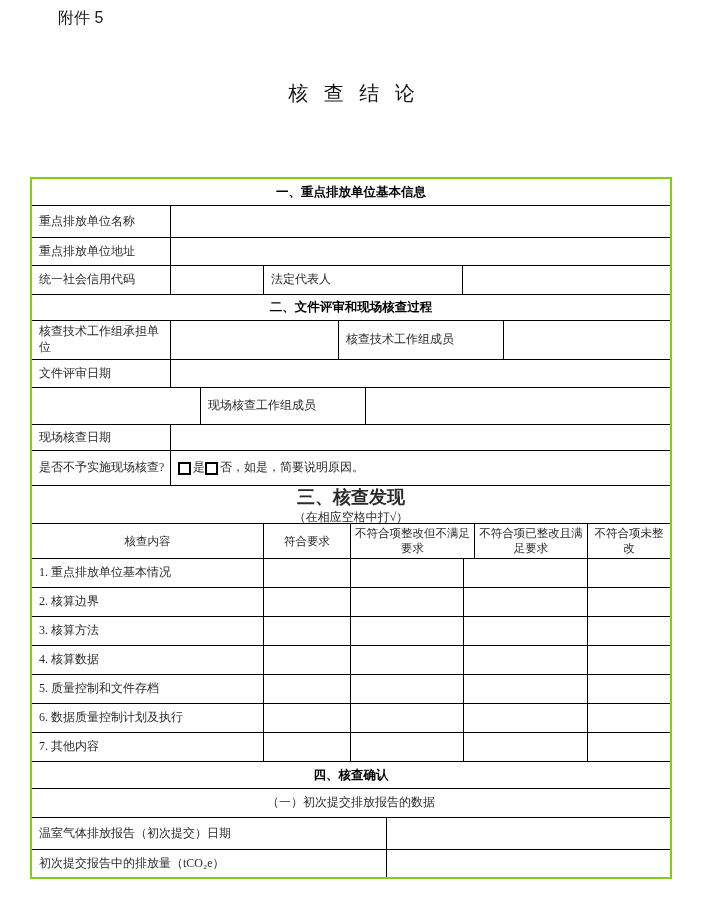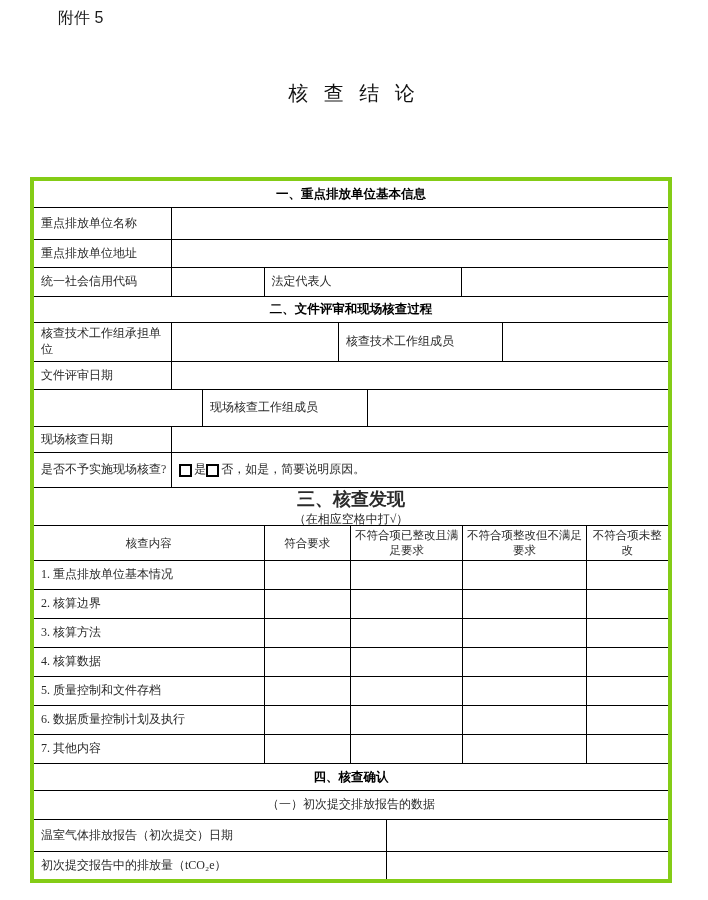--- a/index.html
+++ b/index.html
@@ -17,21 +17,21 @@
     font-size:16px;color:#1a1a1a;
   }
   .title{
     position:absolute;top:80px;left:0;width:100%;
     margin:0;text-align:center;
     font-family:"Liberation Sans","DejaVu Sans",sans-serif;
     font-size:20px;font-weight:normal;letter-spacing:5px;color:#111;
   }
   .tbl{
     position:absolute;left:30px;top:177px;width:642px;
-    border:4px solid #84cc16;background:#fff;
+    border:2px solid #84cc16;background:#fff;
     box-sizing:border-box;
   }
   .row{display:flex;align-items:stretch;border-top:1px solid #000;box-sizing:border-box;}
   .row:first-child{border-top:none;}
   .cell{
     box-sizing:border-box;border-left:1px solid #000;
     display:flex;align-items:center;
     font-size:12px;line-height:1.3;color:#2a2a2a;
     overflow:hidden;
   }
@@ -130,22 +130,22 @@
     <div class="row h38">
       <div class="cell sec3hd ctr w638">
         <div class="l1">三、核查发现</div>
         <div class="l2">（在相应空格中打√）</div>
       </div>
     </div>
 
     <div class="row h35">
       <div class="cell colhdr w231">核查内容</div>
       <div class="cell colhdr w87">符合要求</div>
+      <div class="cell colhdr w124">不符合项整改但不满足要求</div>
       <div class="cell colhdr w113">不符合项已整改且满足要求</div>
-      <div class="cell colhdr w124">不符合项整改但不满足要求</div>
       <div class="cell colhdr w83">不符合项未整改</div>
     </div>
 
     <div class="row h29">
       <div class="cell lbl w231">1. 重点排放单位基本情况</div>
       <div class="cell w87"></div>
       <div class="cell w113"></div>
       <div class="cell w124"></div>
       <div class="cell w83"></div>
     </div>

